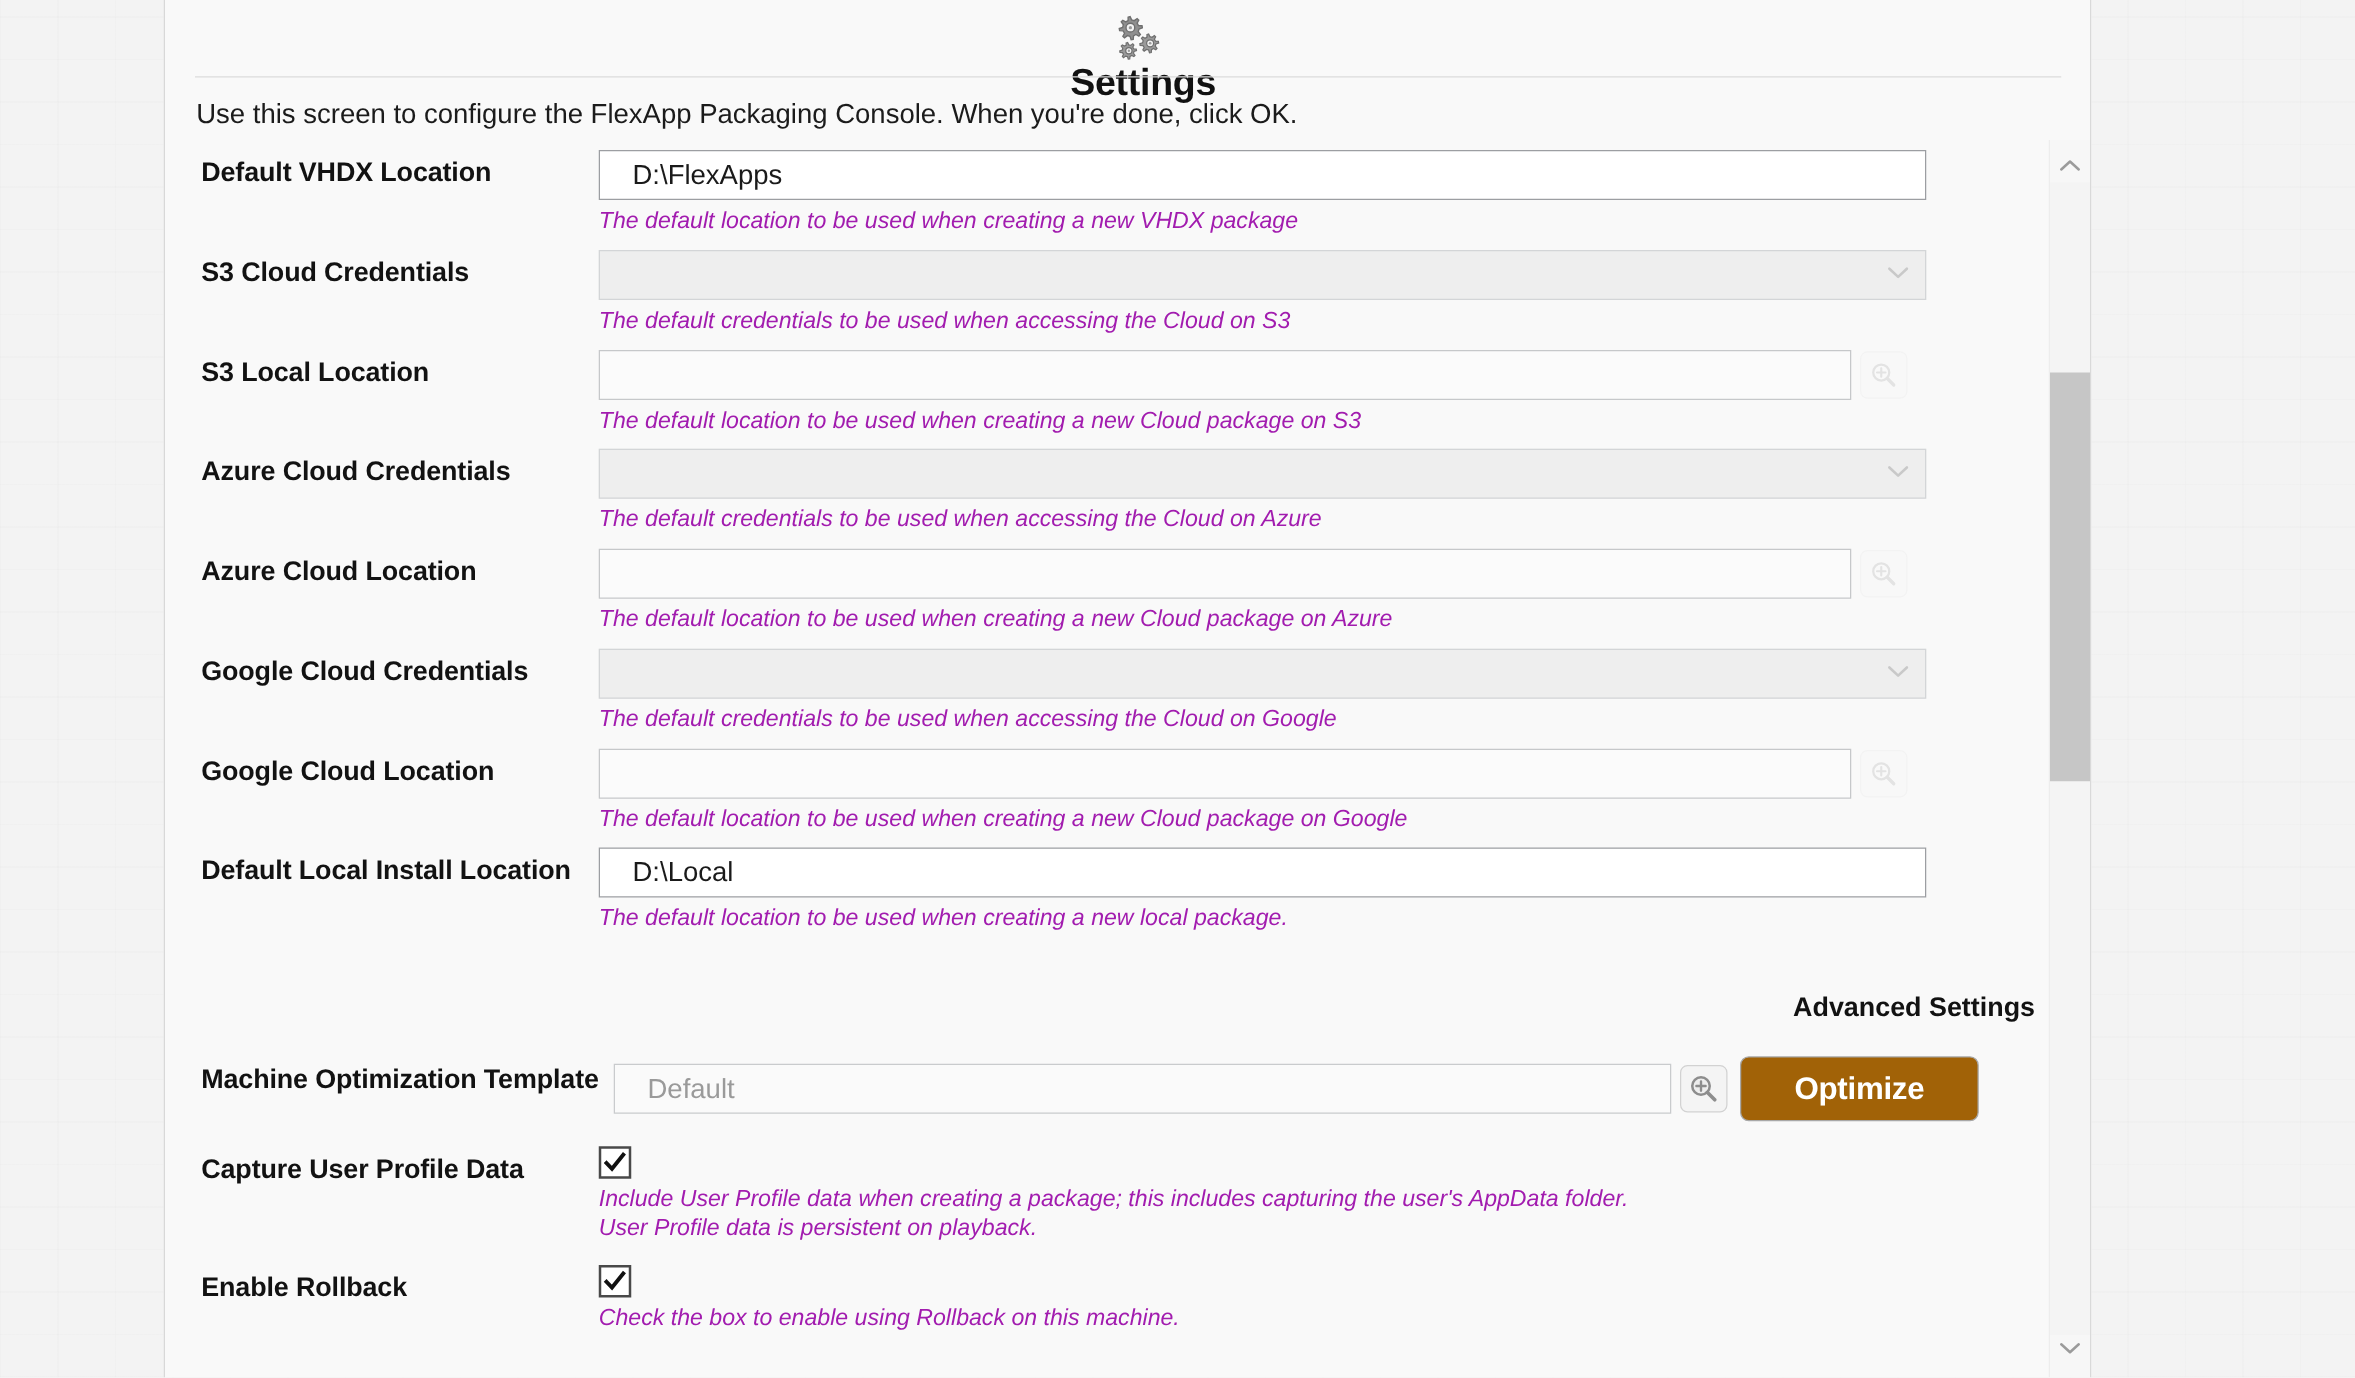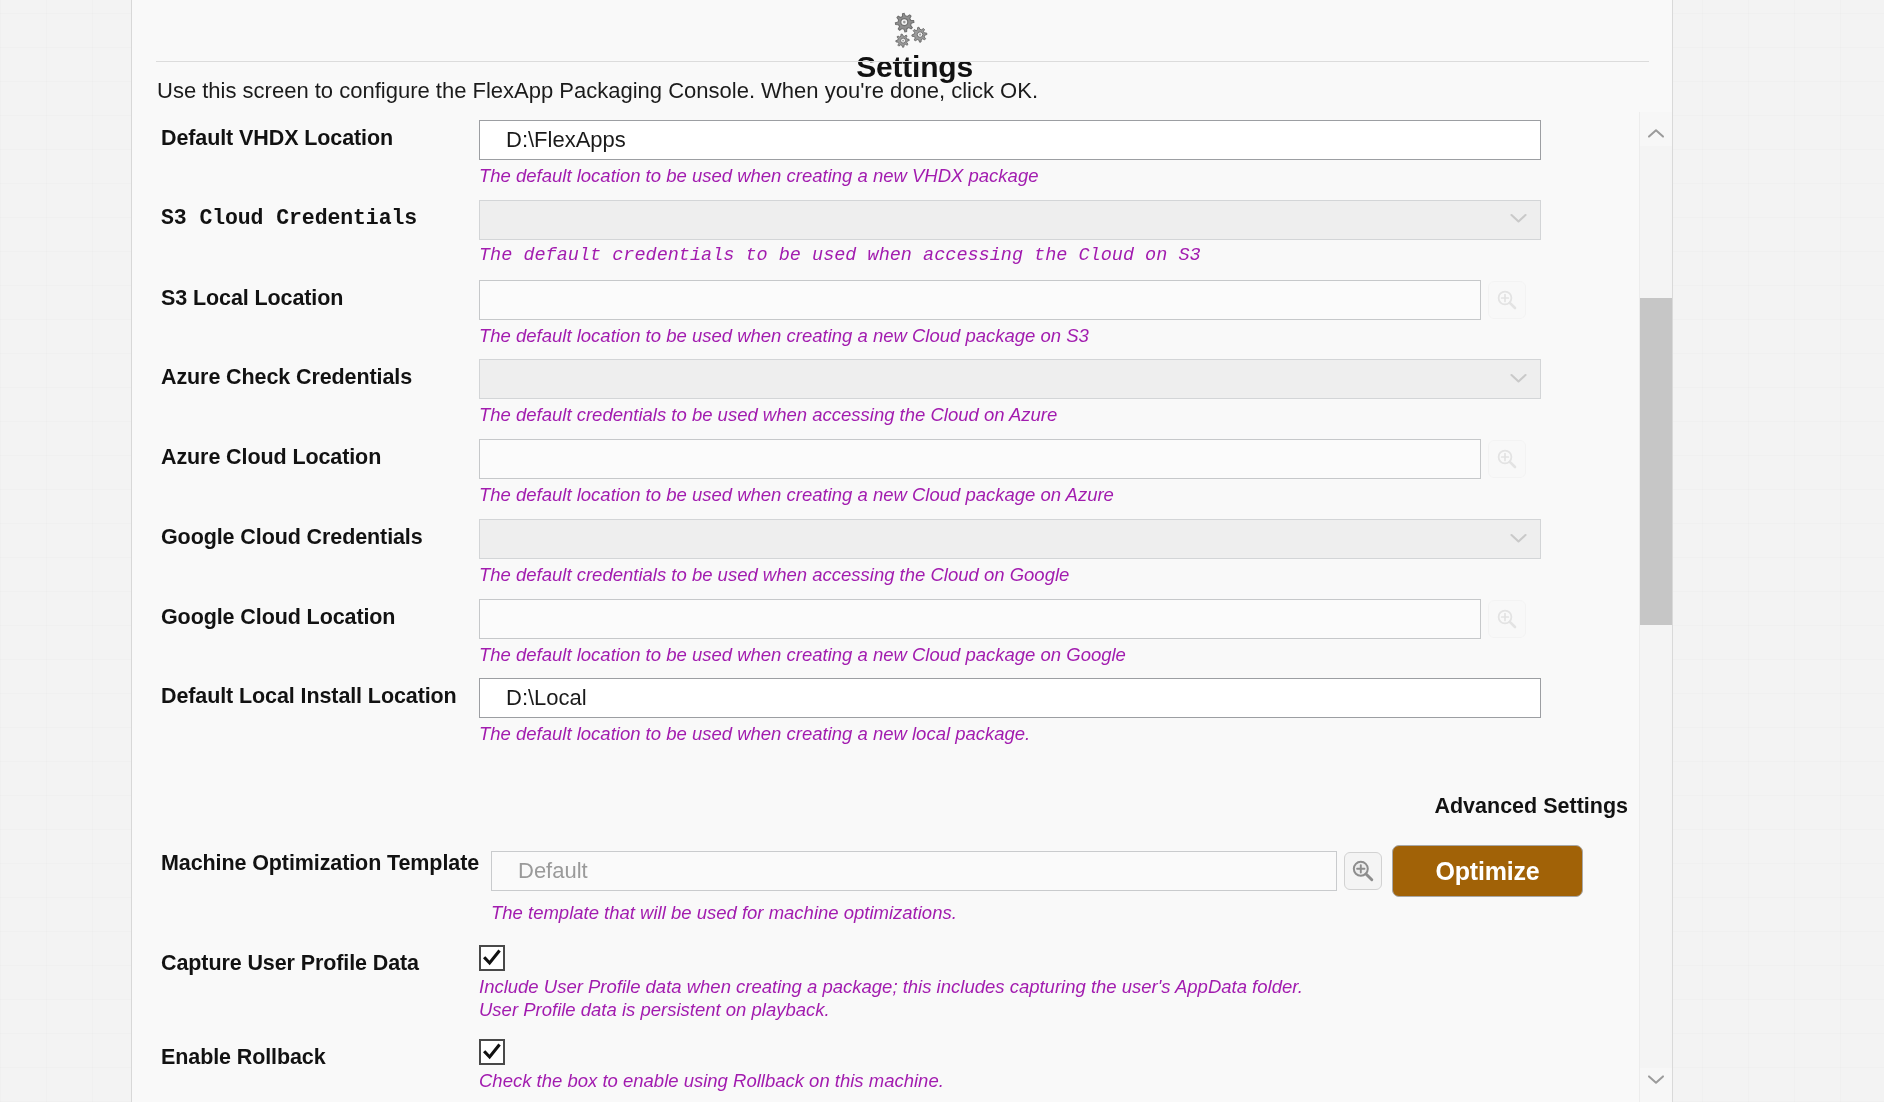--- a/index.html
+++ b/index.html
@@ -325,21 +325,21 @@
         <div class="row" style="margin-top:8px;">
           <div class="label">Default VHDX Location</div>
           <div class="field-col">
             <div class="ctrl-line">
               <div class="input wide">D:\FlexApps</div>
             </div>
             <div class="help">The default location to be used when creating a new VHDX package</div>
           </div>
         </div>
 
-        <div class="row" style="margin-top:12px;font-family:Liberation Mono, monospace;">
+        <div class="row" style="margin-top:12px;">
           <div class="label">S3 Cloud Credentials</div>
           <div class="field-col">
             <div class="ctrl-line">
               <div class="select">
                 <span class="chev">
                   <svg width="17" height="11" viewBox="0 0 17 11">
                       <path d="M1.5 2 L8.5 8.5 L15.5 2" fill="none" stroke="#c9c9c9" stroke-width="2.1" stroke-linecap="round" stroke-linejoin="round"></path>
                     </svg>
                 </span>
               </div>
@@ -359,21 +359,21 @@
                   <path d="M9 5.6v6.8M5.6 9h6.8" stroke="#c9c9c9" stroke-width="1.7" stroke-linecap="round"></path>
                   <path d="M13.8 13.8 L19 19" stroke="#c9c9c9" stroke-width="2.6" stroke-linecap="round"></path>
                 </svg>
               </div>
             </div>
             <div class="help">The default location to be used when creating a new Cloud package on S3</div>
           </div>
         </div>
 
         <div class="row" style="margin-top:12px;">
-          <div class="label">Azure Check Credentials</div>
+          <div class="label">Azure Cloud Credentials</div>
           <div class="field-col">
             <div class="ctrl-line">
               <div class="select">
                 <span class="chev">
                   <svg width="17" height="11" viewBox="0 0 17 11">
                       <path d="M1.5 2 L8.5 8.5 L15.5 2" fill="none" stroke="#c9c9c9" stroke-width="2.1" stroke-linecap="round" stroke-linejoin="round"></path>
                     </svg>
                 </span>
               </div>
             </div>
@@ -450,21 +450,20 @@
               <div class="input tmpl placeholder">Default</div>
               <div class="mag-btn enabled">
                 <svg width="24" height="24" viewBox="0 0 24 24">
                   <circle cx="9.8" cy="9.8" r="7" fill="#ededed" stroke="#8d8d8d" stroke-width="2"></circle>
                   <path d="M9.8 6.1v7.4M6.1 9.8h7.4" stroke="#8d8d8d" stroke-width="1.9" stroke-linecap="round"></path>
                   <path d="M15 15 L20.8 20.8" stroke="#8d8d8d" stroke-width="2.9" stroke-linecap="round"></path>
                 </svg>
               </div>
               <div class="optimize-btn">Optimize</div>
             </div>
-            <div class="help">The template that will be used for machine optimizations.</div>
           </div>
         </div>
 
         <div class="row" style="margin-top:20px;">
           <div class="label">Capture User Profile Data</div>
           <div class="field-col">
             <div class="ctrl-line">
               <div class="checkbox">
                 <svg width="20" height="20" viewBox="0 0 20 20">
                   <path d="M3.2 10.4 L7.6 15 L16.6 3.8" fill="none" stroke="#111" stroke-width="3.1" stroke-linecap="square" stroke-linejoin="miter"></path>

